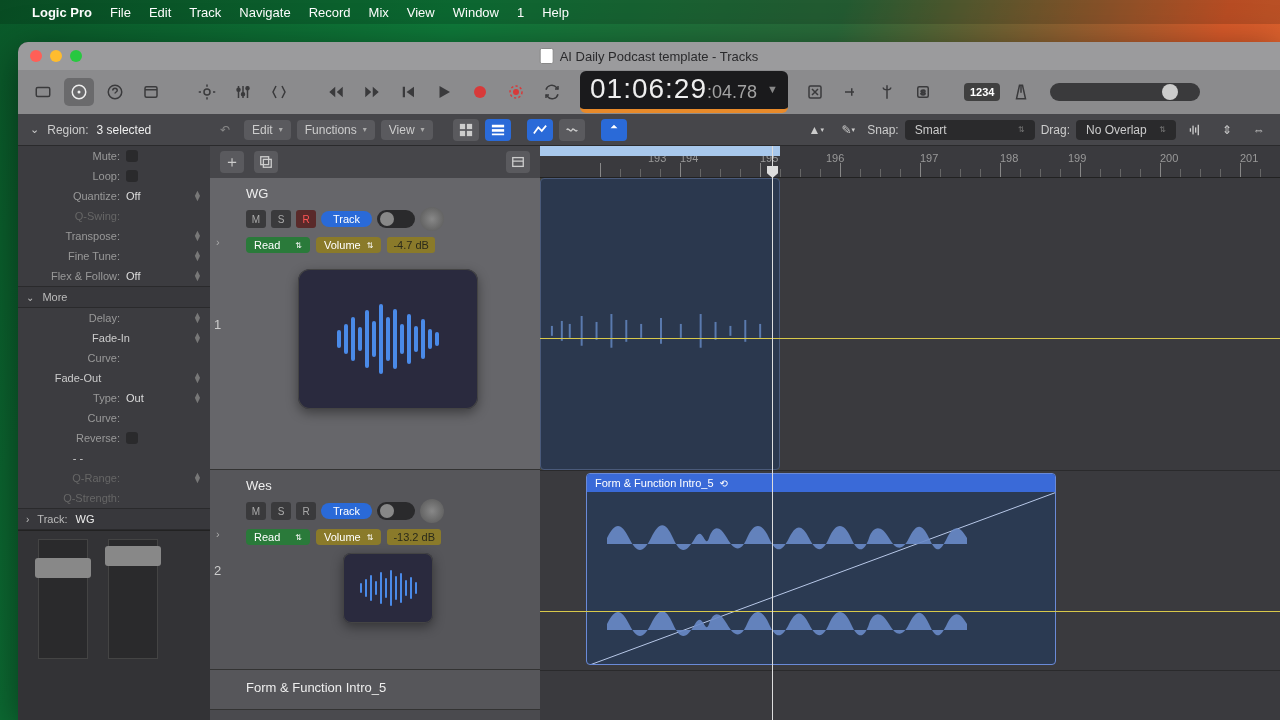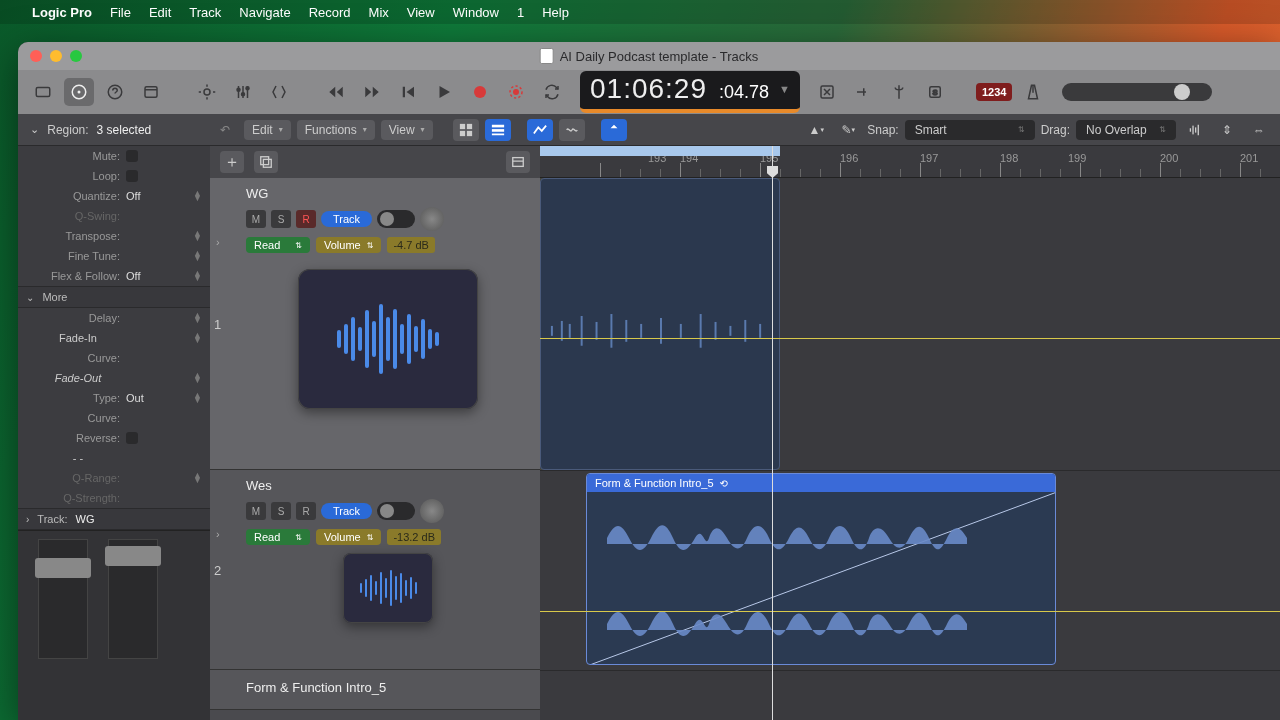--- a/index.html
+++ b/index.html
@@ -28,24 +28,24 @@
 .tb-btn{width:30px;height:28px;border-radius:5px;display:flex;align-items:center;justify-content:center;color:#3a3a3c;cursor:pointer;}
 .tb-btn.active{background:#6a6a6c;color:#eee;}
 .tb-btn svg{width:18px;height:18px;}
 .tb-sep{width:14px;}
 .transport{display:flex;gap:4px;align-items:center;}
 .transport .tb-btn{width:32px;}
 .rec{color:#d83a3a;}
 
 .lcd{background:#1a1a1c;border-radius:6px;padding:2px 10px 4px;display:flex;align-items:baseline;color:#eee;border-bottom:4px solid #e88a2a;font-variant-numeric:tabular-nums;margin:0 6px;position:relative;}
 .lcd-main{font-size:28px;font-weight:300;letter-spacing:1px;}
-.lcd-sub{font-size:18px;font-weight:300;margin-left:12px;color:#ffffff;}
+.lcd-sub{font-size:18px;font-weight:300;margin-left:0;color:#a3a3a3;}
 .lcd-chev{color:#888;margin-left:10px;font-size:11px;align-self:center;}
 
-.mode-badge{background:#7f1d1d;color:#fff;font-size:11px;font-weight:600;padding:3px 6px;border-radius:4px;}
+.mode-badge{background:#404040;color:#fff;font-size:11px;font-weight:600;padding:3px 6px;border-radius:4px;}
 .master-sl{width:150px;height:18px;background:#3a3a3c;border-radius:10px;position:relative;margin-left:8px;}
 .master-sl .knob{position:absolute;right:22px;top:1px;width:16px;height:16px;background:#ccc;border-radius:50%;}
 
 
 .toolbar2{height:32px;background:#46464a;display:flex;align-items:center;padding:0 8px;gap:6px;font-size:12px;color:#ccc;border-bottom:1px solid #2a2a2c;}
 .region-info{width:180px;display:flex;align-items:center;gap:8px;padding-left:4px;}
 .region-info .chev{color:#ccc;font-size:11px;}
 .dd{background:#5a5a5e;border-radius:4px;padding:3px 8px;display:flex;align-items:center;gap:6px;cursor:pointer;}
 .dd .chev{font-size:8px;color:#aaa;}
 .tb2-icon{width:26px;height:22px;border-radius:4px;display:flex;align-items:center;justify-content:center;cursor:pointer;}
@@ -412,31 +412,31 @@
           <span>More</span>
       </div>
       <div id="insp-more">
           <div class="insp-row">
             <div class="insp-label">Delay:</div>
             <div class="insp-val">
               <div class="insp-updn">▲<br>▼</div>
             </div>
           </div>
           <div class="insp-row">
-            <div class="insp-label" style="text-align: center; width: 110px; color: rgb(204, 204, 204);">Fade-In</div>
+            <div class="insp-label" style="width: 110px; color: rgb(204, 204, 204);">Fade-In</div>
             <div class="insp-val">
               <div class="insp-updn">▲<br>▼</div>
             </div>
           </div>
           <div class="insp-row">
             <div class="insp-label">Curve:</div>
             <div class="insp-val"></div>
           </div>
           <div class="insp-row">
-            <div class="insp-label" style="text-align: center; width: 110px; color: rgb(204, 204, 204); font-style: italic;">Fade-Out</div>
+            <div class="insp-label" style="text-align: center; width: 110px; color: rgb(204, 204, 204);">Fade-Out</div>
             <div class="insp-val">
               <div class="insp-updn">▲<br>▼</div>
             </div>
           </div>
           <div class="insp-row">
             <div class="insp-label">Type:</div>
             <div class="insp-val">
               <span style="color: rgb(221, 221, 221);">Out</span>
               <div class="insp-updn">▲<br>▼</div>
             </div>
@@ -609,21 +609,21 @@
           <div class="ruler-num" style="left: 140px;">194</div>
           <div class="ruler-tick major" style="left: 140px;"></div>
           <div class="ruler-tick" style="left: 160px;"></div>
           <div class="ruler-tick" style="left: 180px;"></div>
           <div class="ruler-tick" style="left: 200px;"></div>
           <div class="ruler-num" style="left: 220px;">195</div>
           <div class="ruler-tick major" style="left: 220px;"></div>
           <div class="ruler-tick" style="left: 240px;"></div>
           <div class="ruler-tick" style="left: 260px;"></div>
           <div class="ruler-tick" style="left: 280px;"></div>
-          <div class="ruler-num" style="left: 300px;">196</div>
+          <div class="ruler-num" style="left: 286px;">196</div>
           <div class="ruler-tick major" style="left: 300px;"></div>
           <div class="ruler-tick" style="left: 320px;"></div>
           <div class="ruler-tick" style="left: 340px;"></div>
           <div class="ruler-tick" style="left: 360px;"></div>
           <div class="ruler-num" style="left: 380px;">197</div>
           <div class="ruler-tick major" style="left: 380px;"></div>
           <div class="ruler-tick" style="left: 400px;"></div>
           <div class="ruler-tick" style="left: 420px;"></div>
           <div class="ruler-tick" style="left: 440px;"></div>
           <div class="ruler-num" style="left: 460px;">198</div>

